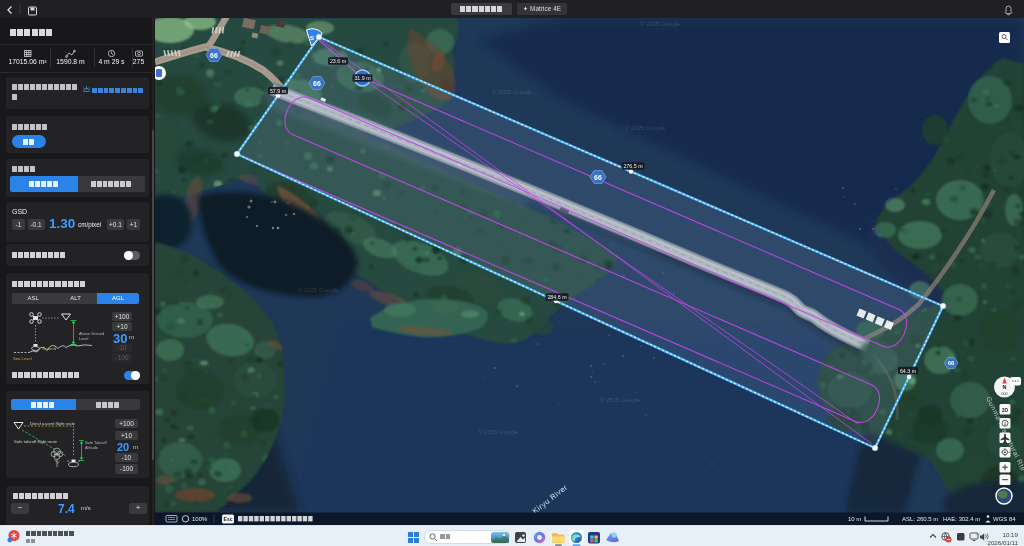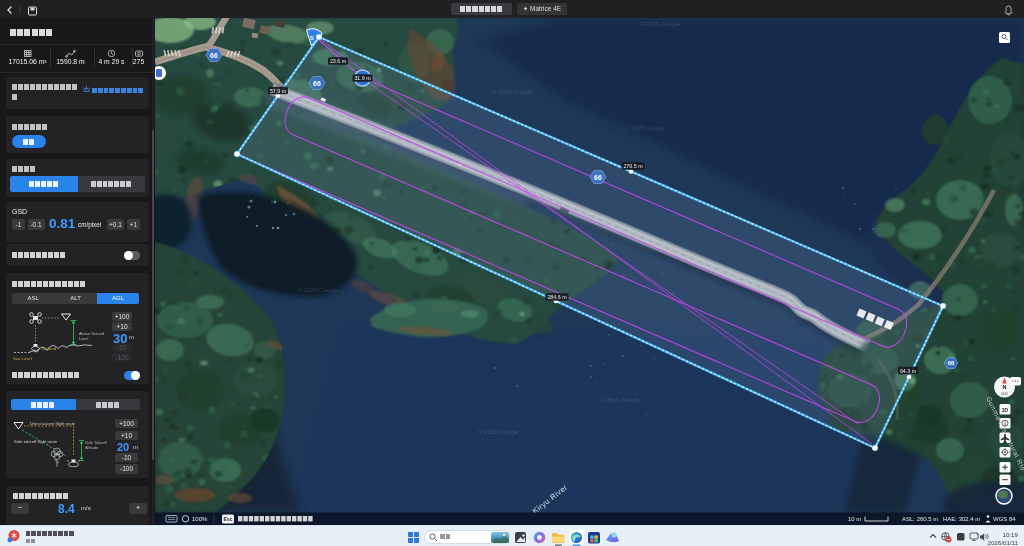--- a/index.html
+++ b/index.html
@@ -67,21 +67,21 @@
 <div class="a" style="left:29px;top:181px">
       <span style="display:block;width:29.0px;height:6.0px;opacity:0.9;border-radius:0.5px;background:repeating-linear-gradient(90deg,#fff 0 5.00px,transparent 5.00px 6.00px)"></span>
     </div>
 <div class="a" style="left:91px;top:181px">
       <span style="display:block;width:39.6px;height:5.8px;opacity:0.9;border-radius:0.5px;background:repeating-linear-gradient(90deg,#dddddf 0 4.80px,transparent 4.80px 5.80px)"></span>
     </div>
 <div class="card" style="top:202px;height:40px"></div>
 <div class="tx" style="left:12px;top:208px;font-size:7px;color:#f0f0f2">GSD</div>
 <div class="btn" style="left:12px;top:218.5px;width:13px;height:11px;line-height:11px">-1</div>
 <div class="btn" style="left:27.5px;top:218.5px;width:17px;height:11px;line-height:11px">-0.1</div>
-<div class="tx" style="left:49px;top:215.5px;font-size:13.5px;font-weight:bold;color:#3f9bff">0.81</div>
+<div class="tx" style="left:49px;top:215.5px;font-size:13.5px;font-weight:bold;color:#3f9bff">1.30</div>
 <div class="tx" style="left:78px;top:220.5px;font-size:6.3px;color:#eeeef0">cm/pixel</div>
 <div class="btn" style="left:107px;top:218.5px;width:17px;height:11px;line-height:11px">+0.1</div>
 <div class="btn" style="left:127px;top:218.5px;width:13px;height:11px;line-height:11px">+1</div>
 <div class="card" style="top:244px;height:22px"></div>
 <div class="a" style="left:12px;top:251.5px">
       <span style="display:block;width:53.0px;height:6.0px;opacity:0.9;border-radius:0.5px;background:repeating-linear-gradient(90deg,#e6e6e8 0 5.00px,transparent 5.00px 6.00px)"></span>
     </div>
 <div class="a" style="left:124px;top:251px;width:16px;height:8.5px;border-radius:4.5px;background:#5c5c61"></div>
 <div class="a" style="left:124px;top:250.8px;width:9px;height:9px;border-radius:50%;background:#fff"></div>
 <div class="card" style="top:273px;height:111px"></div>
@@ -115,21 +115,21 @@
 <div class="btn" style="left:115px;top:430.5px;width:23px;height:9.5px;line-height:9.5px">+10</div>
 <div class="tx" style="left:117px;top:441px;font-size:11px;font-weight:bold;color:#3f9bff">20</div>
 <div class="tx" style="left:133px;top:444px;font-size:6px;color:#cfcfd1">m</div>
 <div class="btn" style="left:115px;top:452.5px;width:23px;height:9.5px;line-height:9.5px">-10</div>
 <div class="btn" style="left:115px;top:464px;width:23px;height:9.5px;line-height:9.5px">-100</div>
 <div class="card" style="top:486px;height:39px"></div>
 <div class="a" style="left:13px;top:493px">
       <span style="display:block;width:54.8px;height:6.2px;opacity:0.9;border-radius:0.5px;background:repeating-linear-gradient(90deg,#e6e6e8 0 5.20px,transparent 5.20px 6.20px)"></span>
     </div>
 <div class="btn" style="left:11px;top:503px;width:18px;height:10.5px;line-height:10px;font-size:8px">−</div>
-<div class="tx" style="left:58px;top:501.5px;font-size:12px;font-weight:bold;color:#3f9bff">8.4</div>
+<div class="tx" style="left:58px;top:501.5px;font-size:12px;font-weight:bold;color:#3f9bff">7.4</div>
 <div class="tx" style="left:81px;top:505px;font-size:6px;color:#d8d8da">m/s</div>
 <div class="btn" style="left:129px;top:503px;width:18px;height:10.5px;line-height:10px;font-size:8px">+</div>
 <svg class="a" style="left:0;top:0;pointer-events:none" width="155" height="546" viewBox="0 0 155 546">
       <g stroke="#cfcfd2" stroke-width="0.8" fill="none">
         <rect x="24.5" y="50.5" width="6.5" height="6"></rect>
         <path d="M24.5,52.5 h6.5 M24.5,54.5 h6.5 M26.6,50.5 v6 M28.8,50.5 v6"></path>
         <path d="M66.5,56.5 l2.5,-3.5 l2.8,2 l2.7,-4"></path>
         <circle cx="66.5" cy="56.5" r="0.9"></circle>
         <circle cx="74.5" cy="51" r="0.9"></circle>
         <circle cx="111.5" cy="53.5" r="3.2"></circle>

